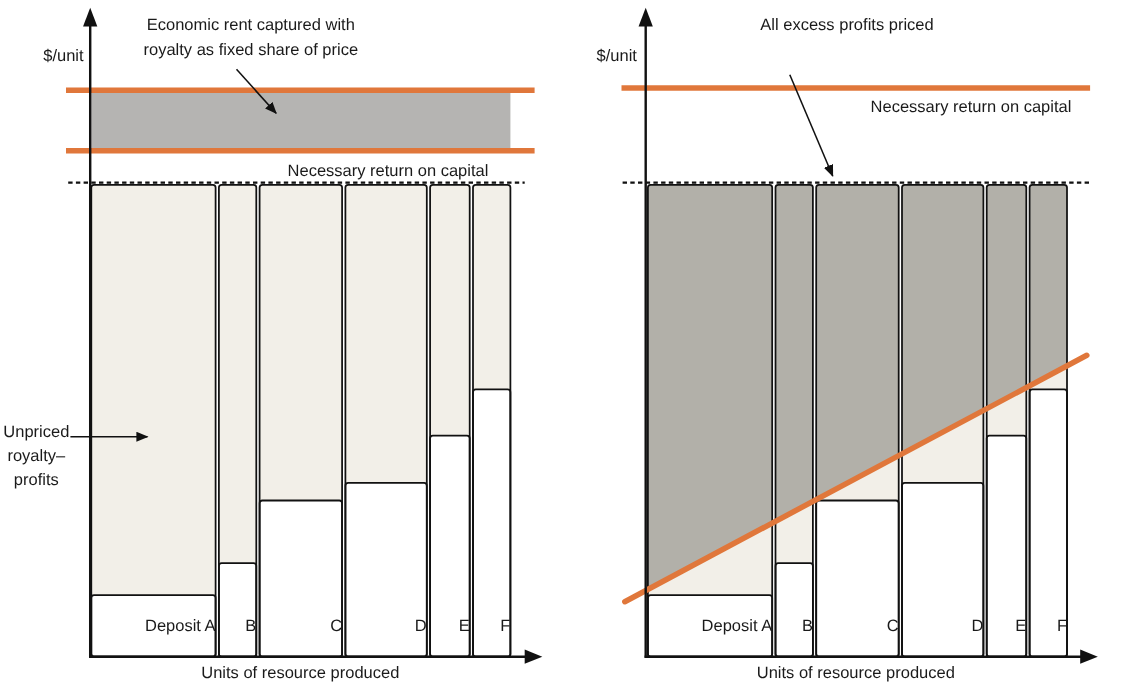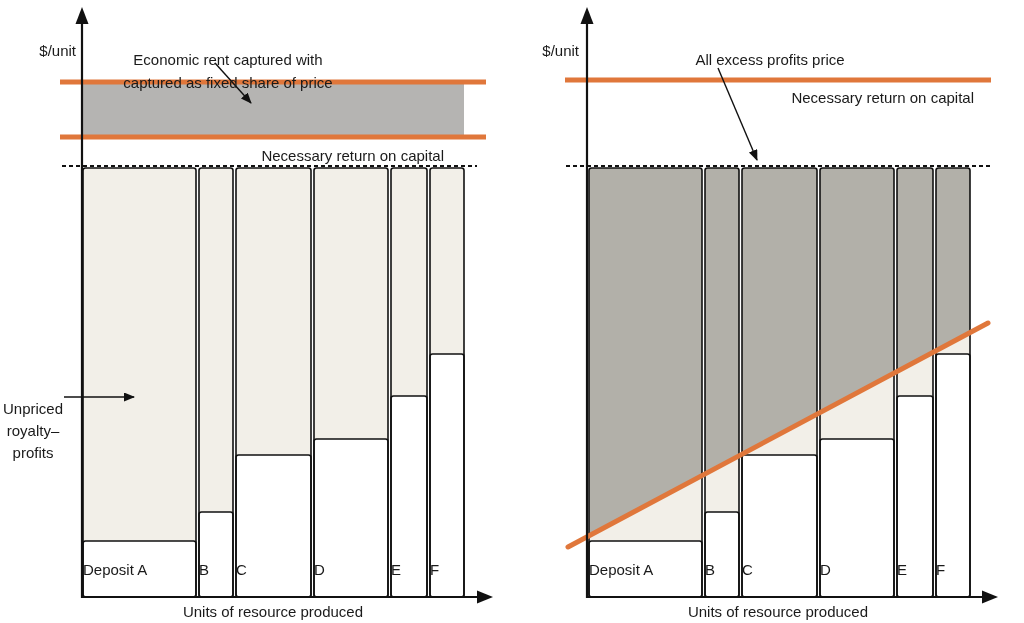--- a/index.html
+++ b/index.html
@@ -1,31 +1,31 @@
 <!DOCTYPE html>
 <html><head>
 <meta charset="utf-8">
 <style>
   html,body{margin:0;padding:0;background:#ffffff;}
   #stage{position:relative;width:1024px;height:623px;background:#ffffff;overflow:hidden;
          font-family:"Liberation Sans", sans-serif;color:#1a1a1a;}
   #fig{position:absolute;left:0;top:0;}
   .lbl{position:absolute;font-size:15px;line-height:22px;}
-  .title{text-align:center;line-height:23px;margin-top:37px;}
+  .title{text-align:center;line-height:23px;}
   #title-left{left:102px;top:11px;width:252px;}
   #title-right{left:649px;top:11px;width:242px;}
   #ylabel-left{left:21px;top:40px;width:55px;text-align:right;}
   #ylabel-right{left:524px;top:40px;width:55px;text-align:right;}
   #return-left{left:237px;top:145px;width:207px;text-align:right;}
   #return-right{left:740px;top:87px;width:234px;text-align:right;}
-  #unpriced{left:0px;top:382px;width:66px;text-align:center;line-height:22px;margin-top:16px;}
+  #unpriced{left:0px;top:382px;width:66px;text-align:center;line-height:22px;}
   #xlabel-left{left:118px;top:601px;width:310px;text-align:center;}
   #xlabel-right{left:623px;top:601px;width:310px;text-align:center;}
   .bar-label{position:absolute;font-size:15px;line-height:20px;height:20px;
-             text-align:left;top:560px;}
+             text-align:right;top:560px;}
 </style>
 </head>
 <body>
 
 <div id="stage">
 
   <svg id="fig" width="1024" height="623" viewBox="0 0 1024 623">
     <defs>
       <marker id="ah" markerUnits="userSpaceOnUse" markerWidth="13" markerHeight="11" refX="10" refY="4.5" orient="auto">
         <polygon points="0,0 11,4.5 0,9" fill="#111111"></polygon>
@@ -88,25 +88,25 @@
       <line x1="565" y1="80" x2="991" y2="80" stroke="#E0773B" stroke-width="5"></line>
       <line x1="587" y1="20" x2="587" y2="598" stroke="#111111" stroke-width="2.2"></line>
       <polygon points="580.5,24 593.5,24 587,7" fill="#111111"></polygon>
       <line x1="586" y1="597" x2="985" y2="597" stroke="#111111" stroke-width="2.2"></line>
       <polygon points="982,590.5 982,603.5 998,597" fill="#111111"></polygon>
       <line x1="718" y1="68" x2="757" y2="160" stroke="#111111" stroke-width="1.4" marker-end="url(#ah)"></line>
     </svg>
 
   <div class="lbl title" id="title-left">
     <div>Economic rent captured with</div>
-    <div>captured as fixed share of price</div>
+    <div>royalty as fixed share of price</div>
   </div>
 
   <div class="lbl title" id="title-right">
-    <div>All excess profits price</div>
+    <div>All excess profits priced</div>
   </div>
 
   <div class="lbl" id="ylabel-left">$/unit</div>
   <div class="lbl" id="ylabel-right">$/unit</div>
 
   <div class="lbl" id="return-left">Necessary return on capital</div>
   <div class="lbl" id="return-right">Necessary return on capital</div>
 
   <div class="lbl" id="unpriced">
     <div>Unpriced</div>

